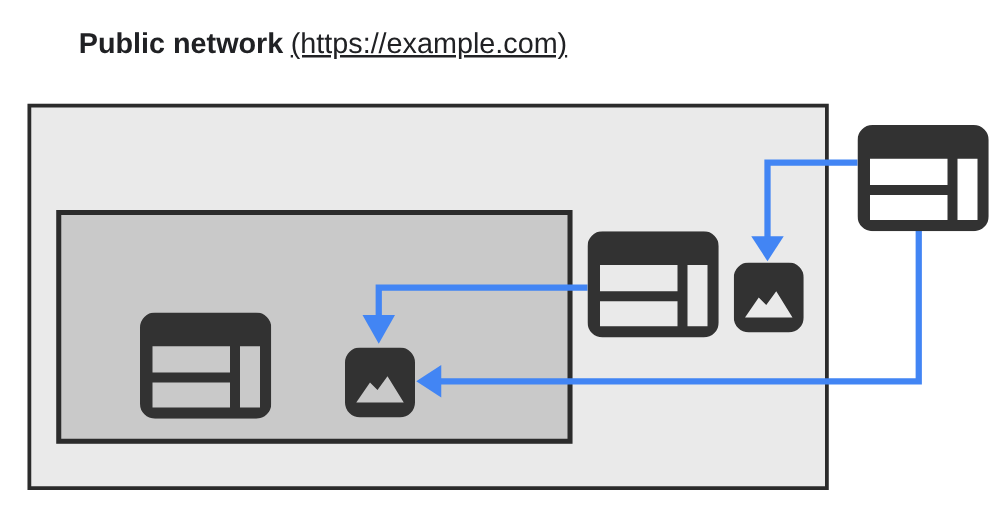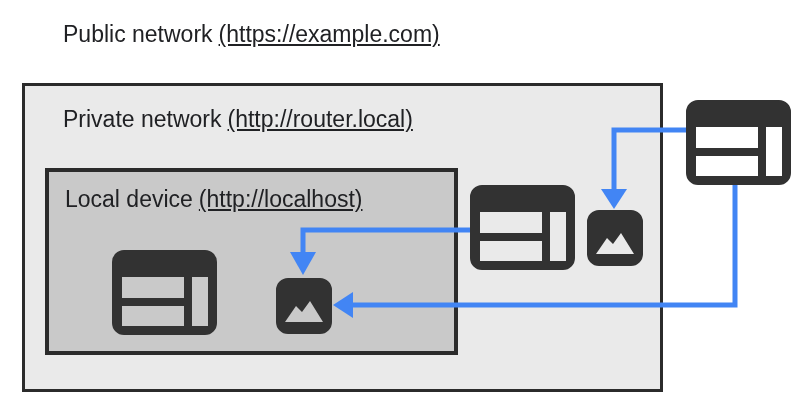--- a/index.html
+++ b/index.html
@@ -16,21 +16,21 @@
   body{font-family:"Liberation Sans",sans-serif;color:var(--text);}
   .stage{position:absolute;left:0;top:0;width:800px;height:420px;}
 
   .region-label{
     position:absolute;
     font-size:23px;
     line-height:26px;
     white-space:nowrap;
     color:var(--text);
   }
-  .region-label .name{font-weight:400;}
+  .region-label .name{font-weight:700;}
   .region-label .origin{font-weight:400;margin-left:6px;text-decoration:underline;}
 
   .box{position:absolute;border:3px solid var(--box-border);}
   .private-box{
     left:22px;top:83px;width:641px;height:309px;
     background:var(--private-fill);
   }
   .local-box{
     left:45px;top:168px;width:413px;height:187px;
     background:var(--local-fill);
@@ -46,28 +46,22 @@
 </head>
 <body>
 
 <div class="stage">
 
   <div class="region-label" style="left:63px;top:21px;">
     <span class="name">Public network</span><span class="origin">(https://example.com)</span>
   </div>
 
   <div class="box private-box"></div>
-  <div class="region-label" style="left:63px;top:106px;">
-    <span class="name">Private network</span><span class="origin">(http://router.local)</span>
-  </div>
 
   <div class="box local-box"></div>
-  <div class="region-label" style="left:65px;top:186px;">
-    <span class="name">Local device</span><span class="origin">(http://localhost)</span>
-  </div>
 
   <svg class="arrow-layer" viewBox="0 0 800 420" xmlns="http://www.w3.org/2000/svg">
 
     <g>
       <polyline points="686,130 614,130 614,191"></polyline>
       <polygon points="601,189 627,189 614,209"></polygon>
     </g>
 
     <g>
       <polyline points="735,184 735,305 351,305"></polyline>

